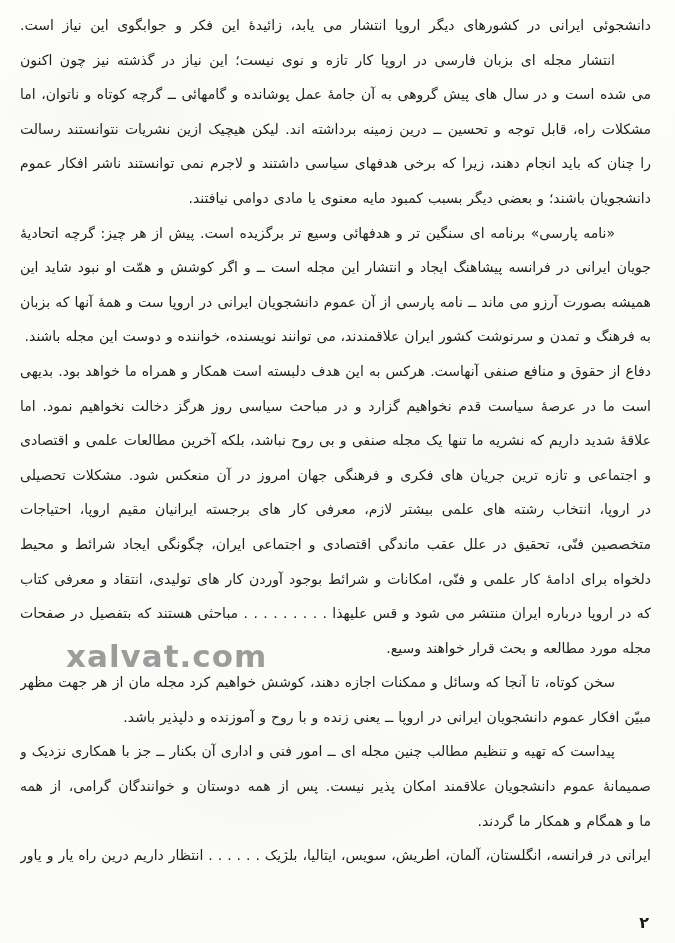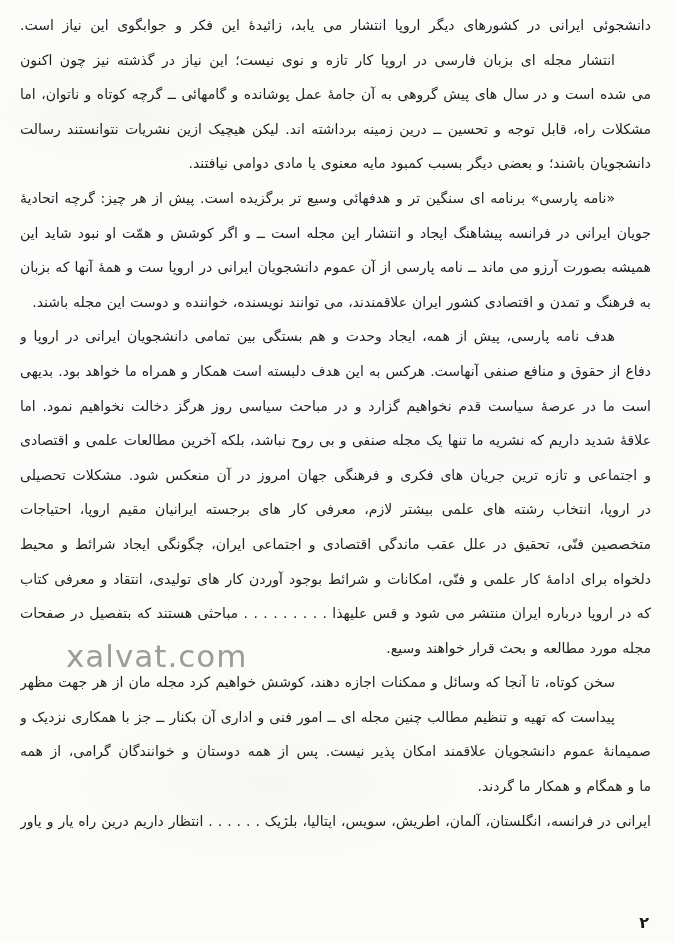--- a/index.html
+++ b/index.html
@@ -41,21 +41,21 @@
   }
   .line.indent { padding-right: 36px; }
   .line.end {
     text-align-last: right;
   }
   .watermark {
     position: absolute;
     left: 66px;
     top: 638px;
     font-family: "DejaVu Sans", sans-serif;
-    font-weight: normal;
+    font-weight: bold;
     font-size: 31px;
     letter-spacing: 1px;
     color: #9c9c9c;
     direction: ltr;
     user-select: none;
   }
   .page-number {
     position: absolute;
     right: 26px;
     top: 913px;
@@ -66,36 +66,37 @@
 </style>
 </head>
 <body>
 
 <div class="scan-page">
   <div class="text-block">
     <div class="line">دانشجوئی ایرانی در کشورهای دیگر اروپا انتشار می یابد، زائیدهٔ این فکر و جوابگوی این نیاز است.</div>
     <div class="line indent">انتشار مجله ای بزبان فارسی در اروپا کار تازه و نوی نیست؛ این نیاز در گذشته نیز چون اکنون احساس</div>
     <div class="line">می شده است و در سال های پیش گروهی به آن جامهٔ عمل پوشانده و گامهائی ــ گرچه کوتاه و ناتوان، اما نظر به</div>
     <div class="line">مشکلات راه، قابل توجه و تحسین ــ درین زمینه برداشته اند. لیکن هیچیک ازین نشریات نتوانستند رسالت خود</div>
+    <div class="line">را چنان که باید انجام دهند، زیرا که برخی هدفهای سیاسی داشتند و لاجرم نمی توانستند ناشر افکار عموم</div>
     <div class="line end">دانشجویان باشند؛ و بعضی دیگر بسبب کمبود مایه معنوی یا مادی دوامی نیافتند.</div>
     <div class="line indent">«نامه پارسی» برنامه ای سنگین تر و هدفهائی وسیع تر برگزیده است. پیش از هر چیز: گرچه اتحادیهٔ دانش‌ــ</div>
     <div class="line">جویان ایرانی در فرانسه پیشاهنگ ایجاد و انتشار این مجله است ــ و اگر کوشش و همّت او نبود شاید این خیال</div>
     <div class="line">همیشه بصورت آرزو می ماند ــ نامه پارسی از آن عموم دانشجویان ایرانی در اروپا ست و همهٔ آنها که بزبان فارسی،</div>
-    <div class="line end">به فرهنگ و تمدن و اقتصادی کشور ایران علاقمندند، می توانند نویسنده، خواننده و دوست این مجله باشند.</div>
-    <div class="line indent">هدف نامه پارسی، پیش از همه، ایجاد وحدت و هم بستگی بین تمامی دانشجویان ایرانی در اروپا و</div>
+    <div class="line end">به فرهنگ و تمدن و سرنوشت کشور ایران علاقمندند، می توانند نویسنده، خواننده و دوست این مجله باشند.</div>
     <div class="line">دفاع از حقوق و منافع صنفی آنهاست. هرکس به این هدف دلبسته است همکار و همراه ما خواهد بود. بدیهی</div>
     <div class="line">است ما در عرصهٔ سیاست قدم نخواهیم گزارد و در مباحث سیاسی روز هرگز دخالت نخواهیم نمود. اما کوشش و</div>
     <div class="line">علاقهٔ شدید داریم که نشریه ما تنها یک مجله صنفی و بی روح نباشد، بلکه آخرین مطالعات علمی و اقتصادی و هنری</div>
     <div class="line">و اجتماعی و تازه ترین جریان های فکری و فرهنگی جهان امروز در آن منعکس شود. مشکلات تحصیلی دانشجویان</div>
     <div class="line">در اروپا، انتخاب رشته های علمی بیشتر لازم، معرفی کار های برجسته ایرانیان مقیم اروپا، احتیاجات کشورمان به</div>
     <div class="line">متخصصین فنّی، تحقیق در علل عقب ماندگی اقتصادی و اجتماعی ایران، چگونگی ایجاد شرائط و محیط مناسب و</div>
     <div class="line">دلخواه برای ادامهٔ کار علمی و فنّی، امکانات و شرائط بوجود آوردن کار های تولیدی، انتقاد و معرفی کتاب هائی</div>
     <div class="line">که در اروپا درباره ایران منتشر می شود و قس علیهذا . . . . . . . . . مباحثی هستند که بتفصیل در صفحات این</div>
     <div class="line end">مجله مورد مطالعه و بحث قرار خواهند وسیع.</div>
     <div class="line indent">سخن کوتاه، تا آنجا که وسائل و ممکنات اجازه دهند، کوشش خواهیم کرد مجله مان از هر جهت مظهر و</div>
+    <div class="line end">مبیّن افکار عموم دانشجویان ایرانی در اروپا ــ یعنی زنده و با روح و آموزنده و دلپذیر باشد.</div>
     <div class="line indent">پیداست که تهیه و تنظیم مطالب چنین مجله ای ــ امور فنی و اداری آن بکنار ــ جز با همکاری نزدیک و</div>
     <div class="line">صمیمانهٔ عموم دانشجویان علاقمند امکان پذیر نیست. پس از همه دوستان و خوانندگان گرامی، از همه دانشجویان</div>
     <div class="line end">ما و همگام و همکار ما گردند.</div>
     <div class="line">ایرانی در فرانسه، انگلستان، آلمان، اطریش، سویس، ایتالیا، بلژیک . . . . . . انتظار داریم درین راه یار و یاور</div>
   </div>
 
   <div class="watermark">xalvat.com</div>
 
   <div class="page-number">۲</div>
 </div>

